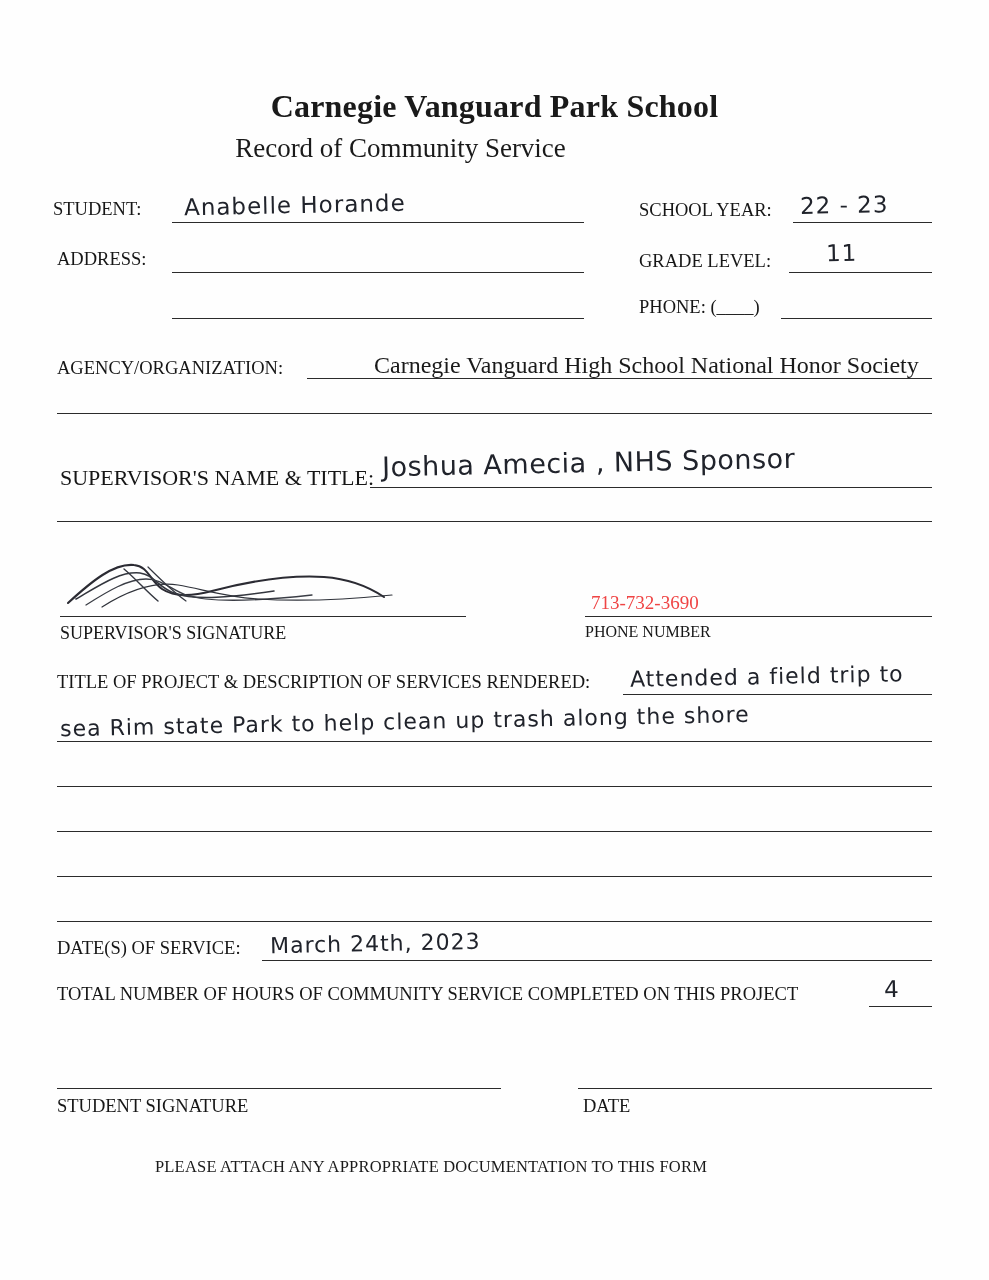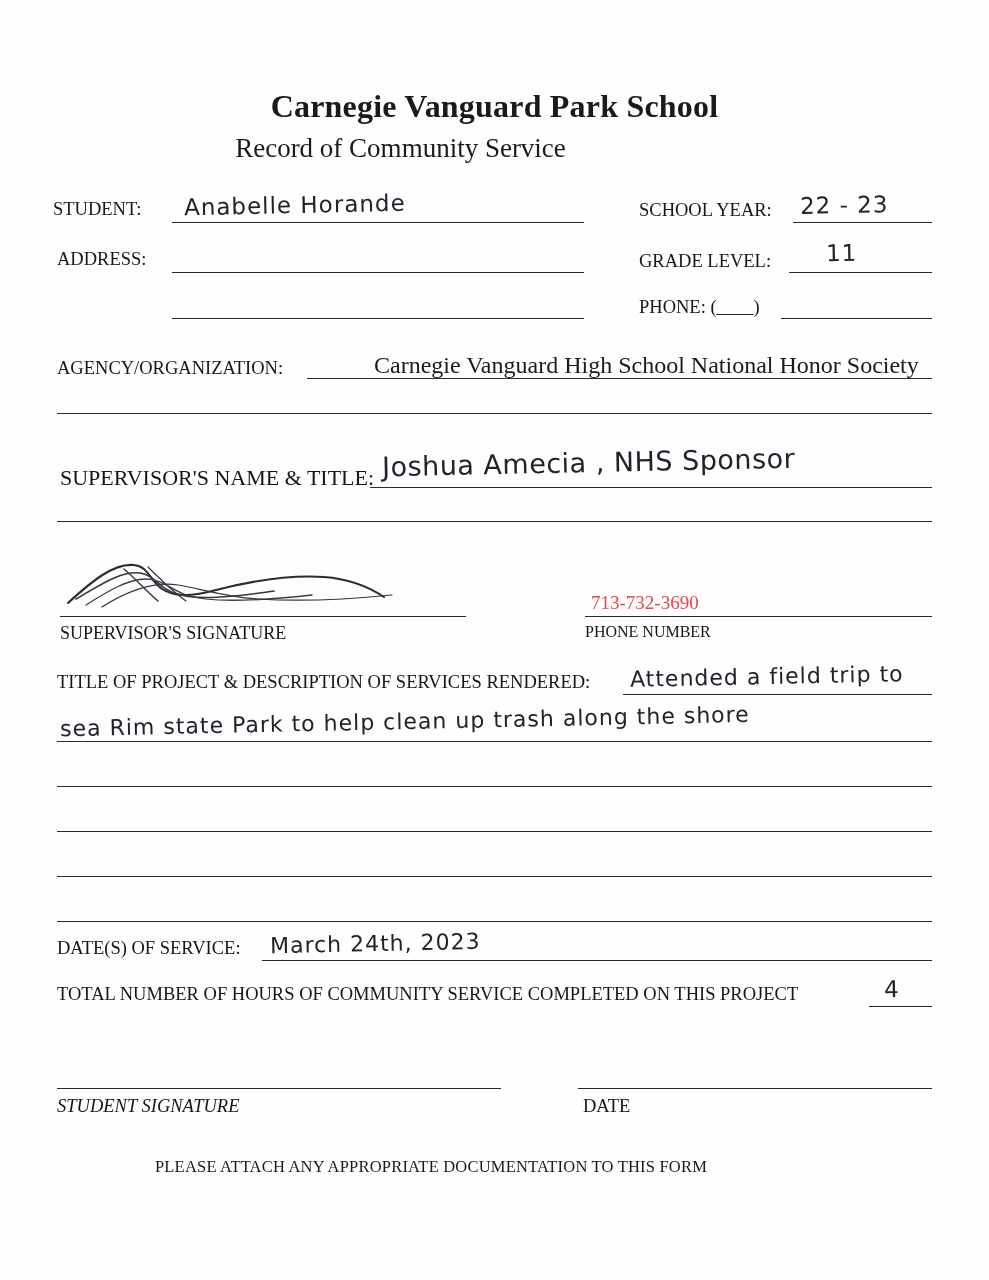--- a/index.html
+++ b/index.html
@@ -183,21 +183,21 @@
   <div class="lbl" style="left:57px; top:938px;text-align:center;">DATE(S) OF SERVICE:</div>
   <div class="rule" style="left:262px; top:960px; width:670px;"></div>
   <div class="hand" style="left:270px; top:931px; font-size:22px;">March 24th, 2023</div>
 
   <div class="lbl" style="left:57px; top:984px;">TOTAL NUMBER OF HOURS OF COMMUNITY SERVICE COMPLETED ON THIS PROJECT</div>
   <div class="rule" style="left:869px; top:1006px; width:63px;"></div>
   <div class="hand" style="left:884px; top:976px; font-size:23px;">4</div>
 
   <div class="rule" style="left:57px; top:1088px; width:444px;"></div>
   <div class="hand" style="left:66px; top:1058px;"></div>
-  <div class="lbl" style="left:57px; top:1096px;font-style:italic;">STUDENT SIGNATURE</div>
+  <div class="lbl" style="left:57px; top:1096px;">STUDENT SIGNATURE</div>
 
   <div class="rule" style="left:578px; top:1088px; width:354px;"></div>
   <div class="hand" style="left:586px; top:1058px;"></div>
   <div class="lbl" style="left:583px; top:1096px;">DATE</div>
 
   <div class="footnote">PLEASE ATTACH ANY APPROPRIATE DOCUMENTATION TO THIS FORM</div>
 
 </div>
 
 </body></html>

